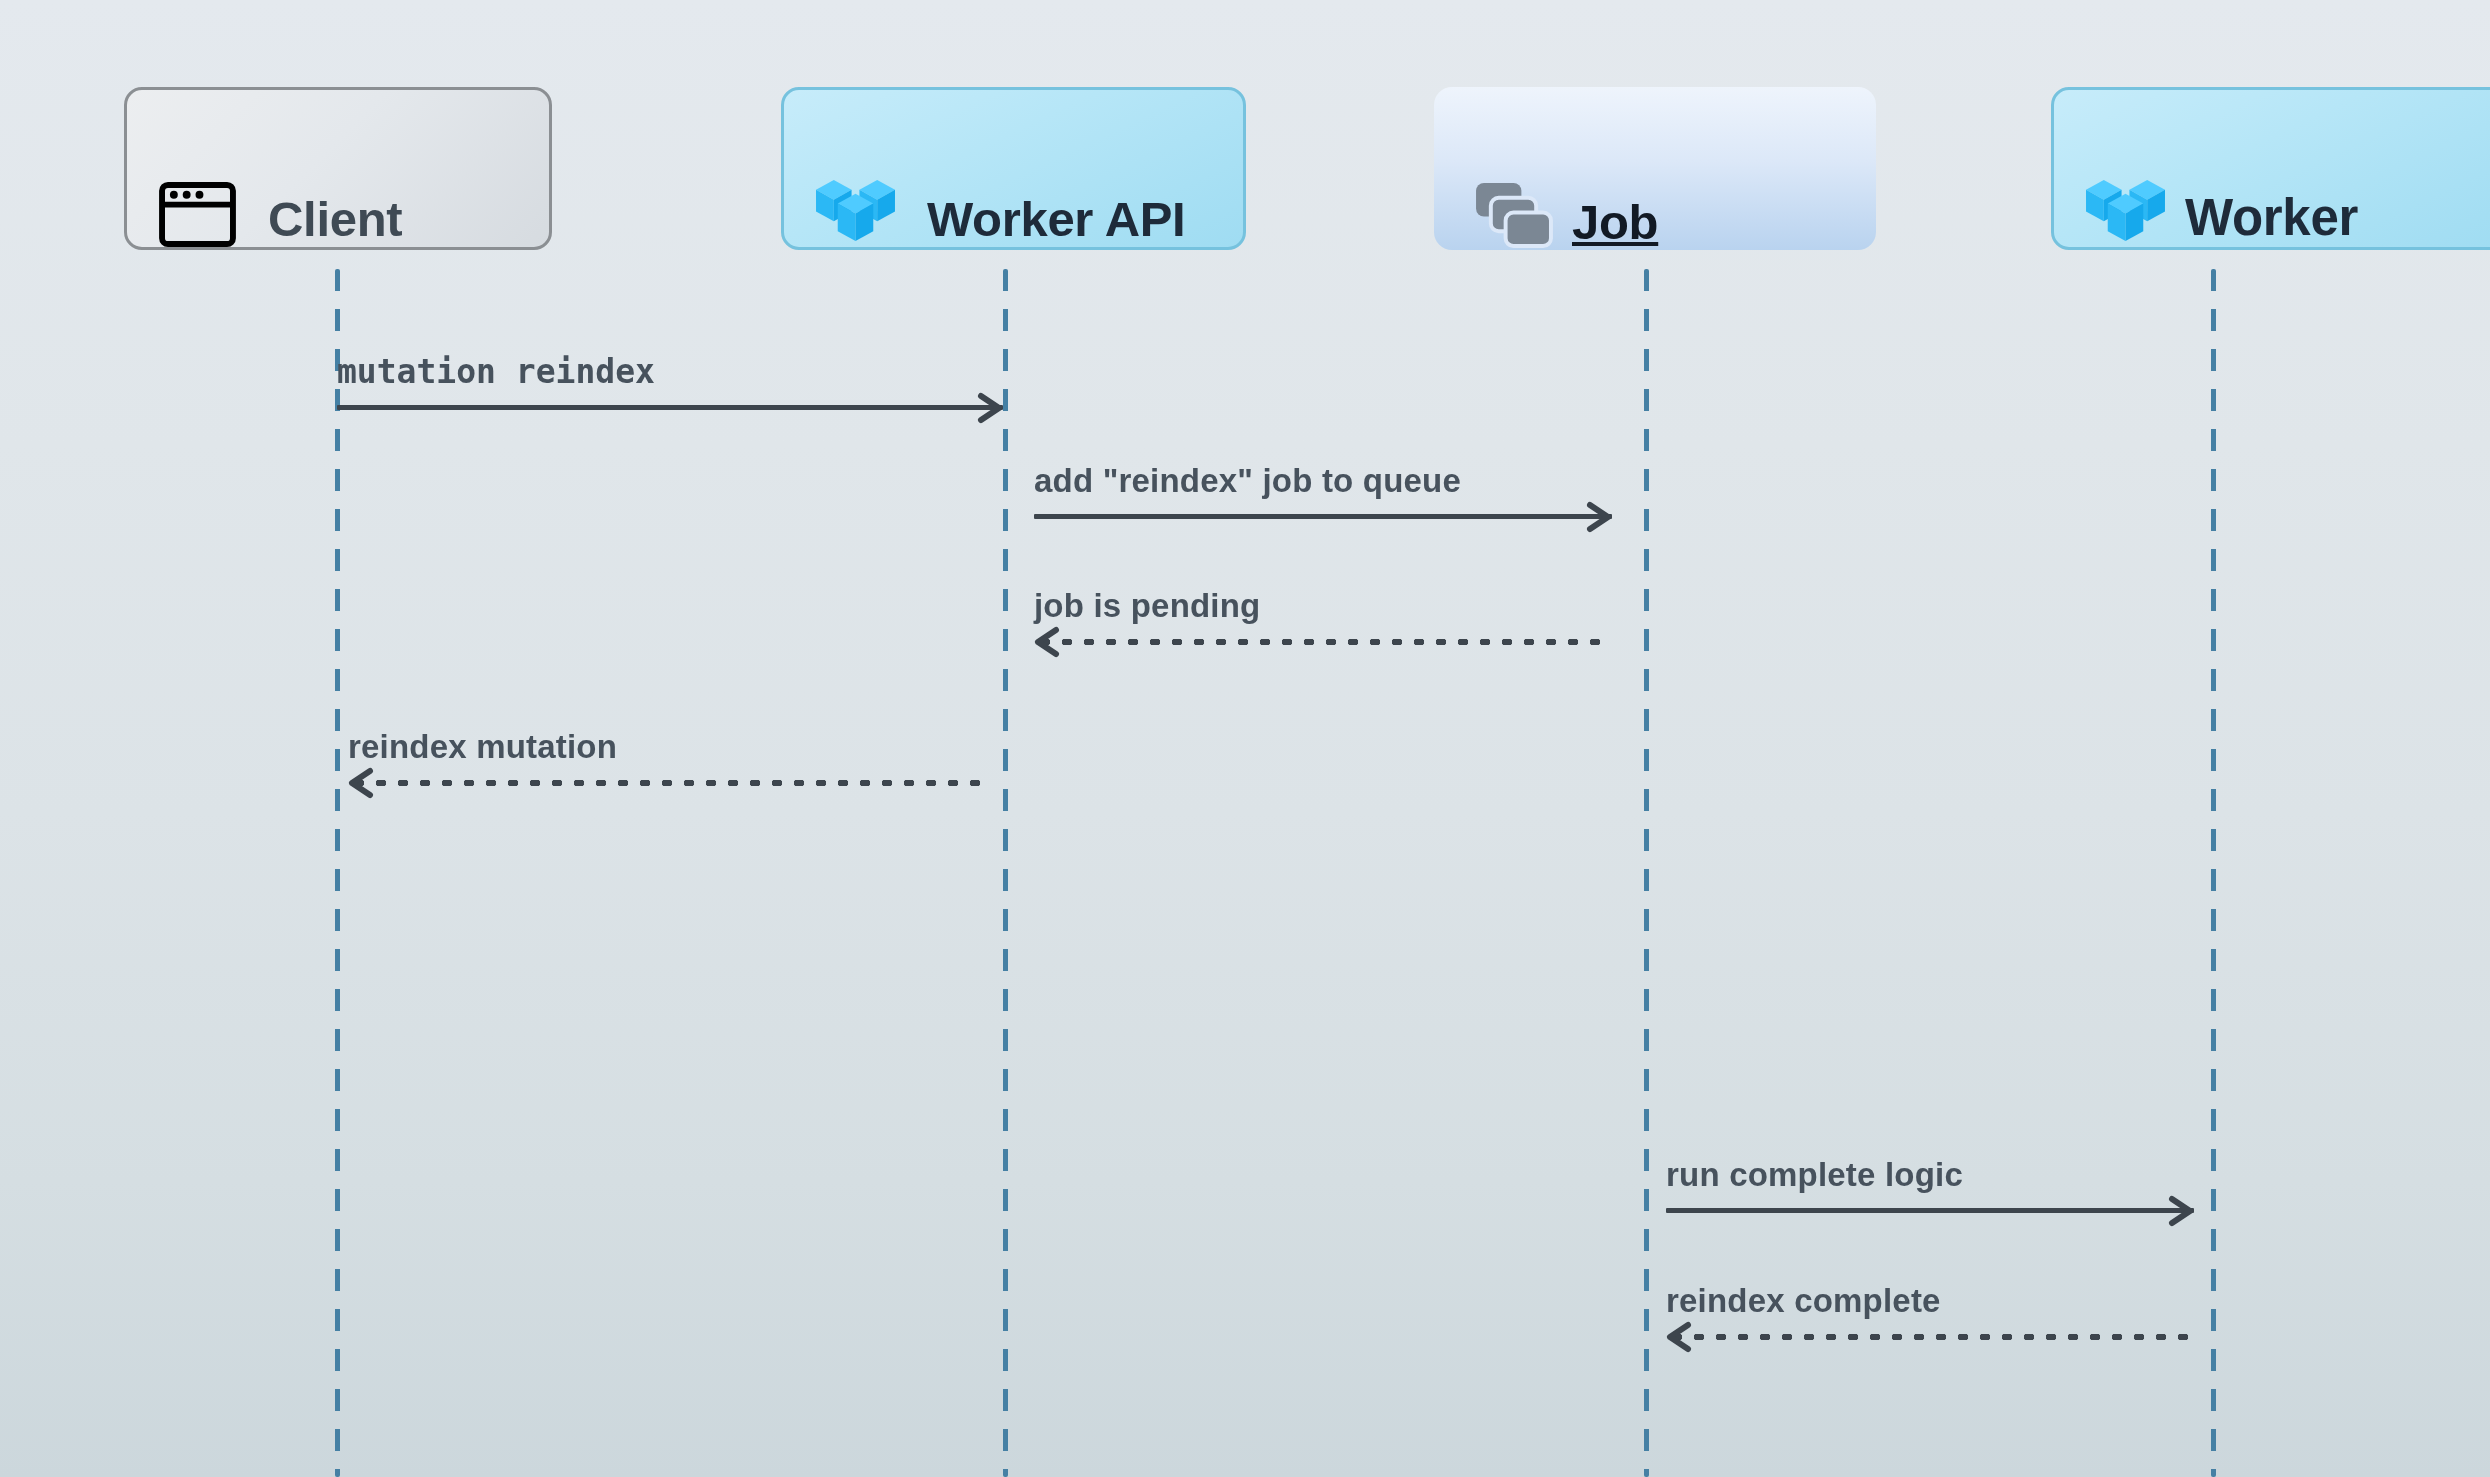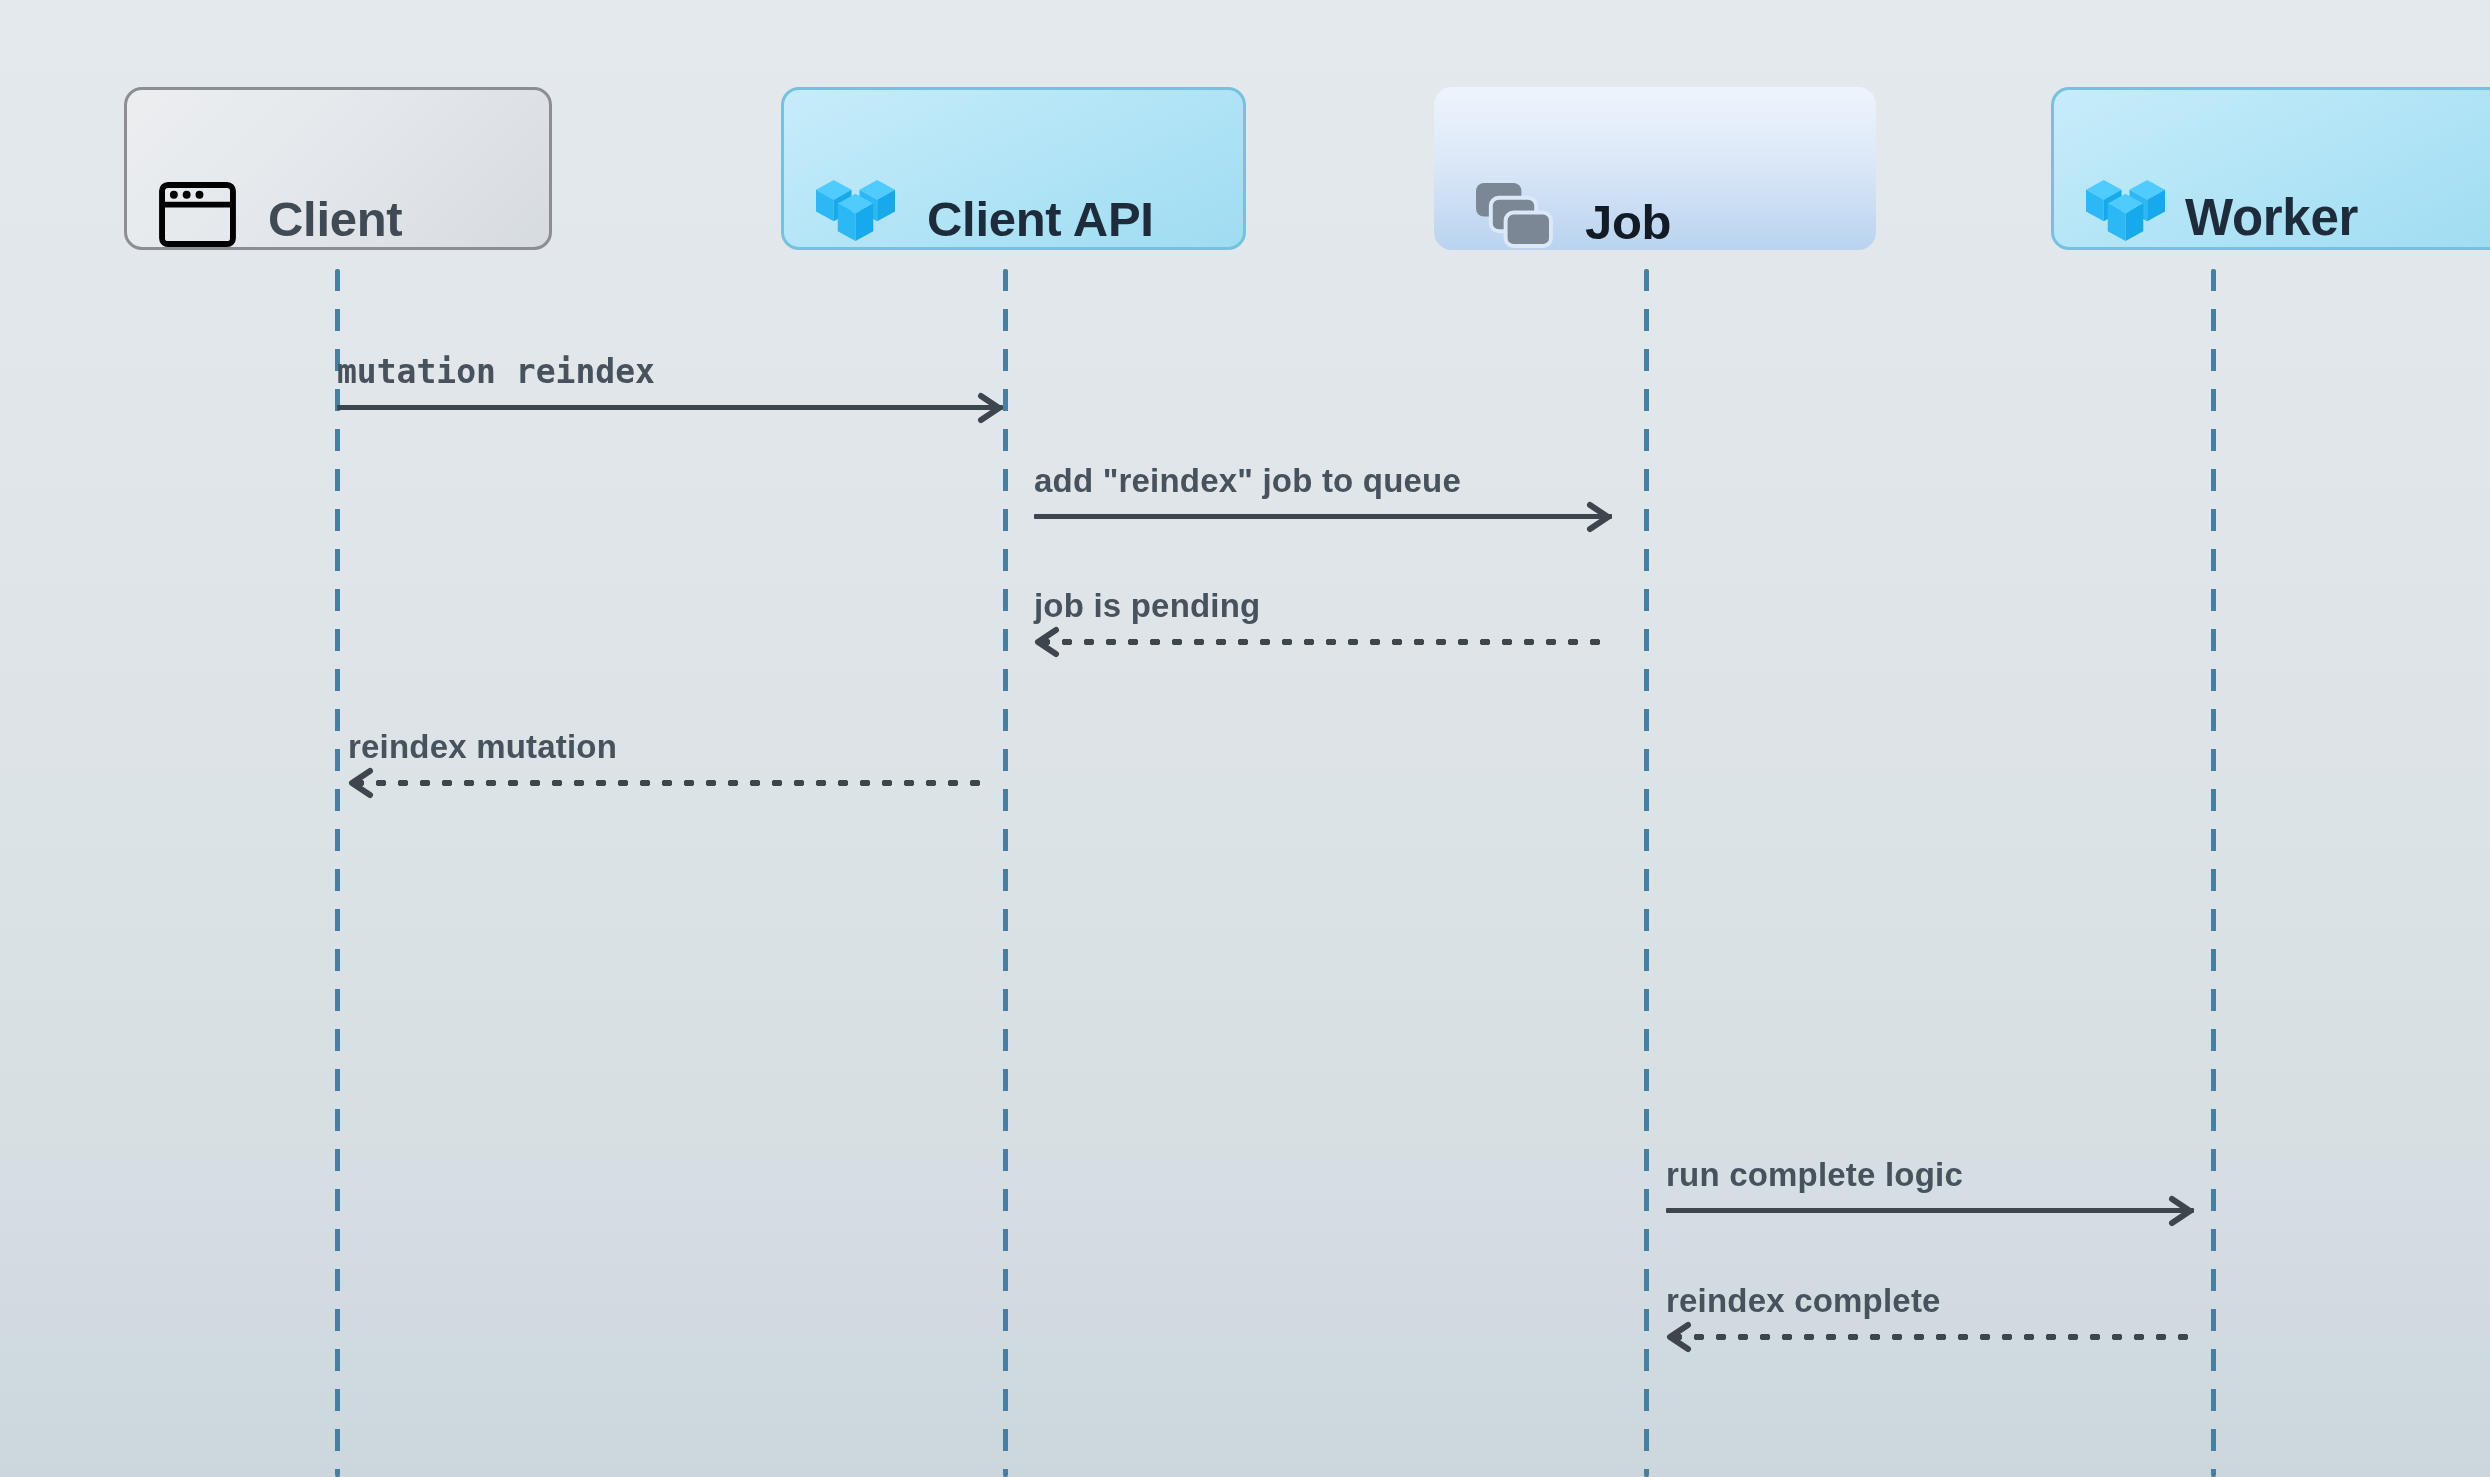--- a/index.html
+++ b/index.html
@@ -74,21 +74,22 @@
     top: 87px;
     width: 442px;
     height: 163px;
     border: none;
     background: linear-gradient(to bottom, #eef4fc 0%, #dce8f8 45%, #b9d3ef 100%);
     padding-left: 40px;
   }
   .p-job .plabel {
     color: #121a25;
     font-size: 49px;
-    margin-left: 32px;
+    margin-left: 19px;
+    text-decoration: underline;
   }
 
   .p-worker {
     left: 2051px;
     top: 87px;
     width: 465px;
     height: 163px;
     border: 3px solid #76c2de;
     background: linear-gradient(155deg, #c7ecfa 0%, #b6e6f7 40%, #9fdcf2 100%);
     padding-left: 30px;
@@ -189,21 +190,21 @@
 
         <polygon points="46,18 64,8 82,18 64,28" fill="#4fcbff"></polygon>
         <polygon points="46,18 64,28 64,50 46,40" fill="#2bb8f5"></polygon>
         <polygon points="64,28 82,18 82,40 64,50" fill="#16a9ec"></polygon>
 
         <polygon points="24,32 42,22 60,32 42,42" fill="#4fcbff"></polygon>
         <polygon points="24,32 42,42 42,70 24,60" fill="#2bb8f5"></polygon>
         <polygon points="42,42 60,32 60,60 42,70" fill="#16a9ec"></polygon>
       </svg>
     </span>
-    <span class="plabel">Client API</span>
+    <span class="plabel">Worker API</span>
   </div>
 
   <div class="participant p-job">
     <span class="icon">
       <svg class="stack-icon" width="79" height="69" viewBox="0 0 80 70" xmlns="http://www.w3.org/2000/svg">
         <rect x="2" y="2" width="46" height="34" rx="8" ry="8" fill="#7b8794"></rect>
         <rect x="17" y="17" width="46" height="34" rx="8" ry="8" fill="#7b8794" stroke="#dce8f8" stroke-width="4"></rect>
         <rect x="32" y="32" width="46" height="34" rx="8" ry="8" fill="#7b8794" stroke="#dce8f8" stroke-width="4"></rect>
       </svg>
     </span>

